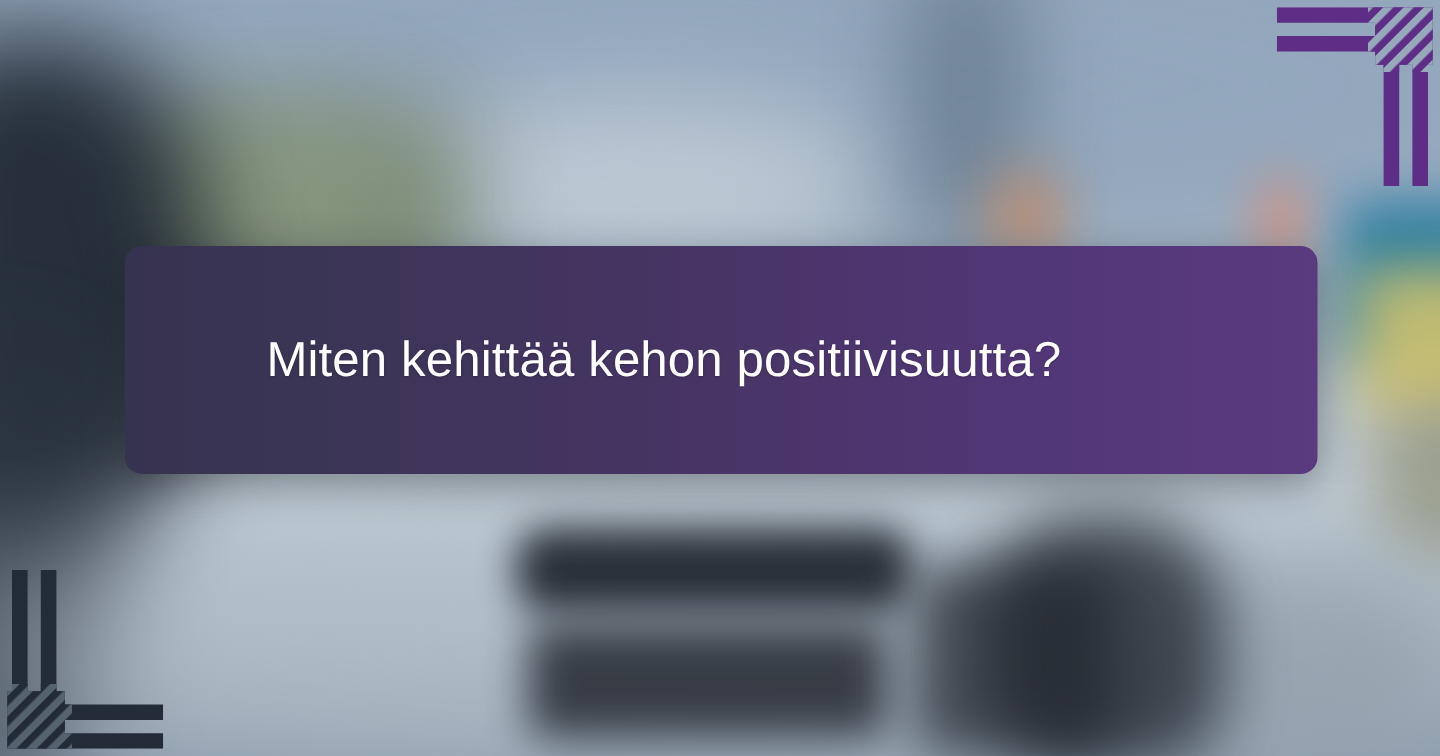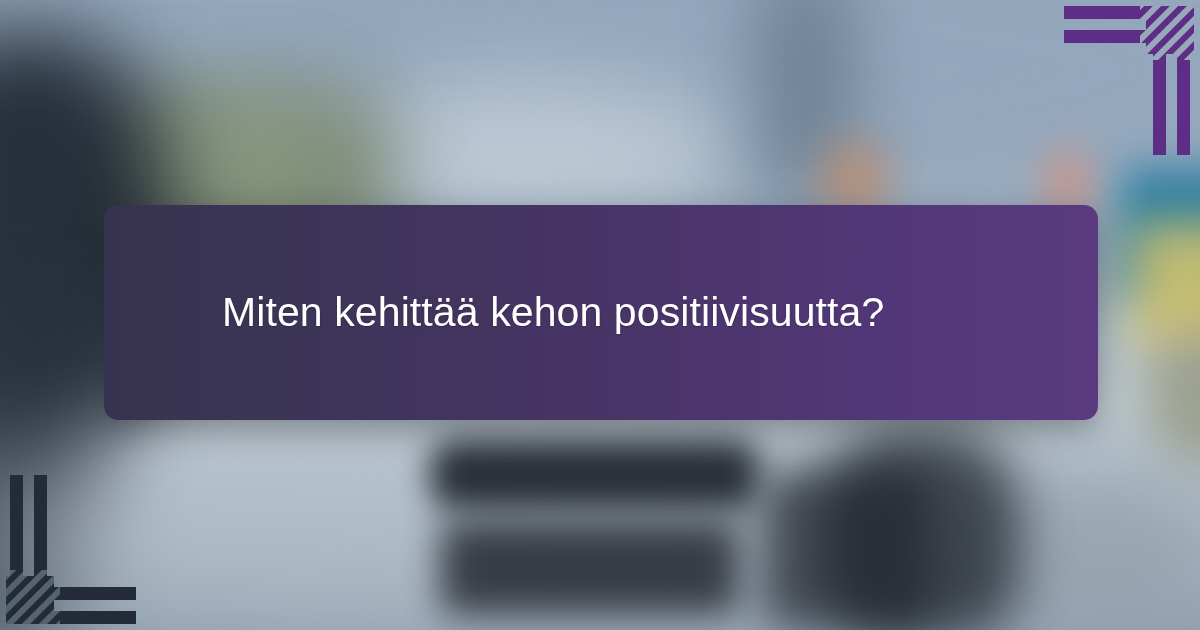--- a/index.html
+++ b/index.html
@@ -37,21 +37,21 @@
   .b-tan      {left:1140px;top:330px;width:140px;height:140px;background:#8b8c70;opacity:.7;filter:blur(28px);}
   .b-grey     {left:950px;top:470px;width:260px;height:170px;background:#8d9aa6;opacity:.6;filter:blur(34px);}
 
   
   .corner{position:absolute;width:160px;height:160px;pointer-events:none;}
   .corner-tr{right:0;top:0;}
   .corner-bl{left:0;bottom:0;transform:rotate(180deg);}
 
   
   .banner{
-    position:absolute;left:104px;top:205px;width:994px;height:215px;
+    position:absolute;left:104px;top:205px;width:994px;height:190px;
     border-radius:14px;
     background:linear-gradient(90deg,#363350 0%, #3b3555 16%, #433460 38%, #4a3569 55%, #523778 78%, #5b3a80 100%);
     box-shadow:0 10px 34px rgba(15,18,30,.38);
     display:flex;align-items:center;
   }
   .banner-title{
     margin:0 60px 0 118px;
     color:#ffffff;
     font-size:41px;
     font-weight:400;

